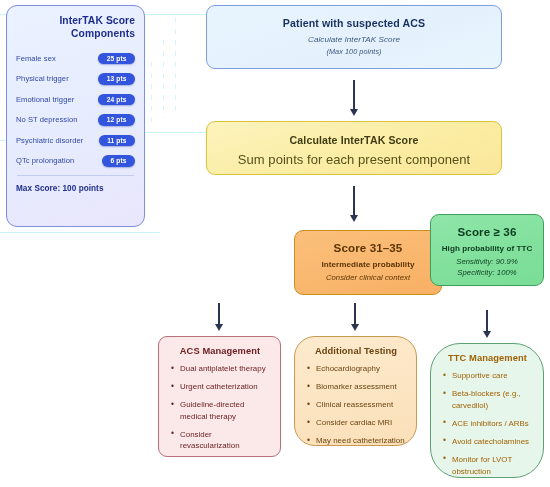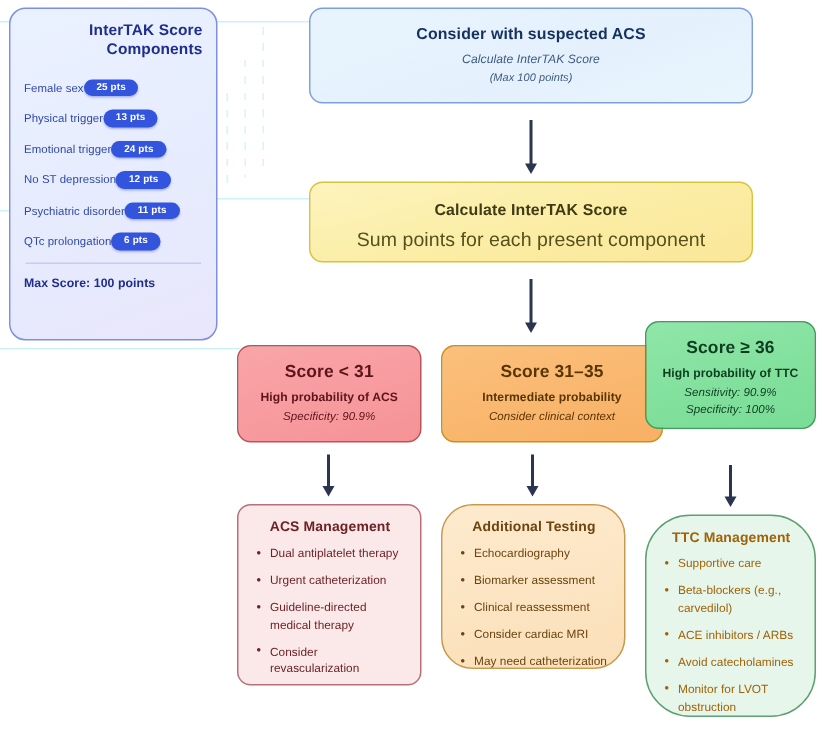--- a/index.html
+++ b/index.html
@@ -62,20 +62,21 @@
     color: #1f2d8c;
     font-size: 10.3px;
     font-weight: bold;
     line-height: 12.6px;
     letter-spacing: .1px;
     margin-bottom: 8px;
   }
   .score-row {
     display: flex;
     align-items: center;
+    justify-content: space-between;
     height: 20.5px;
   }
   .score-label {
     color: #2f47a8;
     font-size: 7.6px;
     letter-spacing: .05px;
     white-space: nowrap;
   }
   .score-badge {
     flex: none;
@@ -280,39 +281,34 @@
     <div class="score-row">
       <span class="score-label">QTc prolongation</span>
       <span class="score-badge">6 pts</span>
     </div>
 
     <div id="sidebar-divider"></div>
     <div id="sidebar-footer">Max Score: 100 points</div>
   </div>
 
   <div class="node" id="node-patient">
-    <div class="node-title">Consider with suspected ACS</div>
+    <div class="node-title">Patient with suspected ACS</div>
     <div class="node-ital">Calculate InterTAK Score</div>
     <div class="node-ital small">(Max 100 points)</div>
   </div>
 
   <div class="arrow" style="left:353px; top:80px; height:30px;"></div>
 
   <div class="node" id="node-calc">
     <div class="node-title">Calculate InterTAK Score</div>
     <div class="node-sub">Sum points for each present component</div>
   </div>
 
   <div class="arrow" style="left:353px; top:186px; height:30px;"></div>
 
-  <div class="node decision" id="node-low">
-    <div class="node-title">Score &lt; 31</div>
-    <div class="node-sub">High probability of ACS</div>
-    <div class="node-ital">Specificity: 90.9%</div>
-  </div>
 
   <div class="node decision" id="node-mid">
     <div class="node-title">Score 31–35</div>
     <div class="node-sub">Intermediate probability</div>
     <div class="node-ital">Consider clinical context</div>
   </div>
 
   <div class="node decision" id="node-high">
     <div class="node-title">Score ≥ 36</div>
     <div class="node-sub">High probability of TTC</div>

